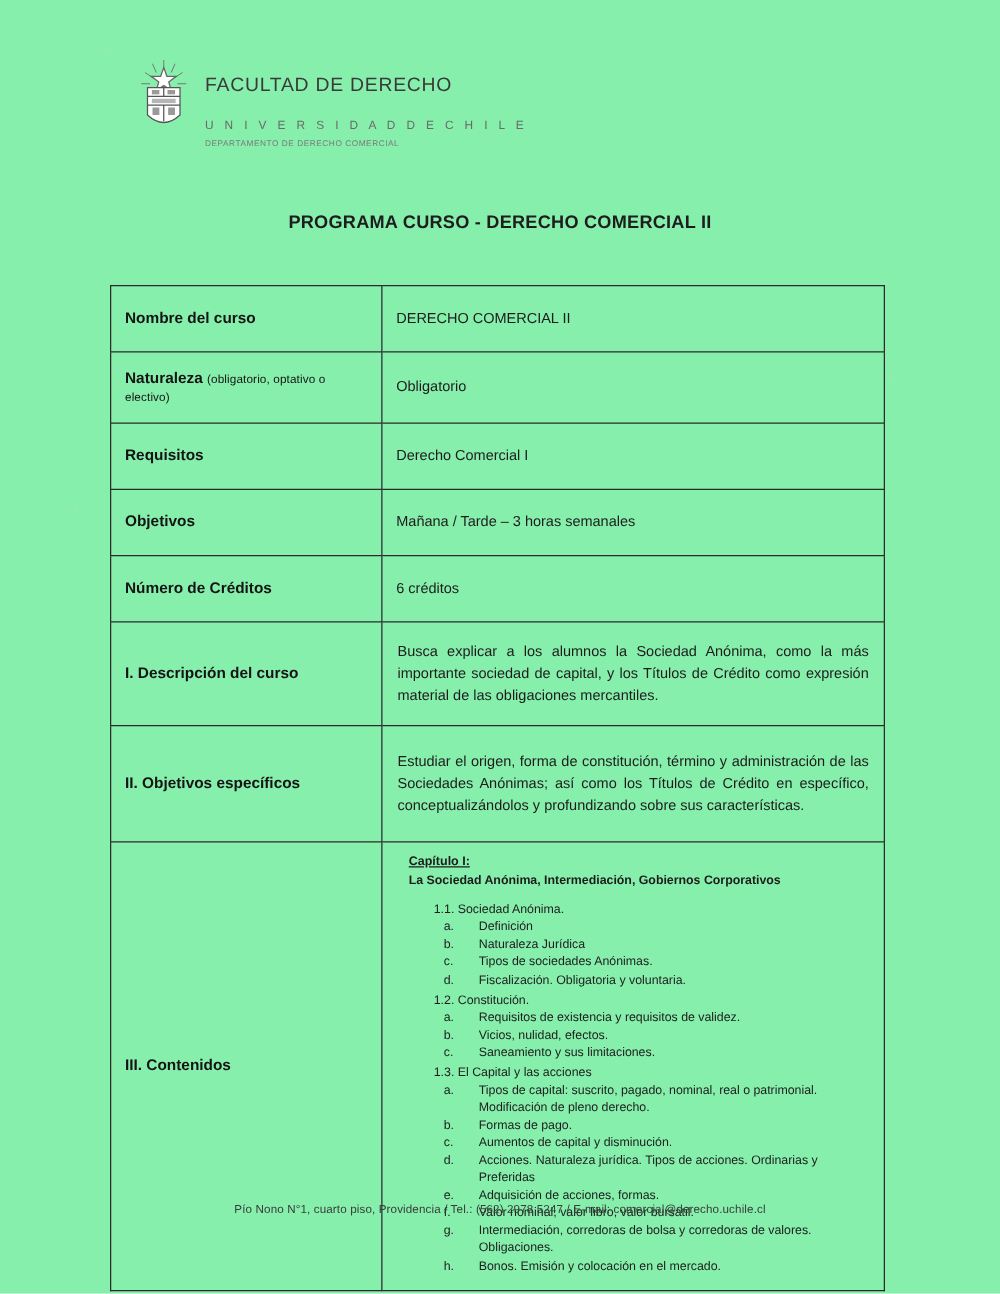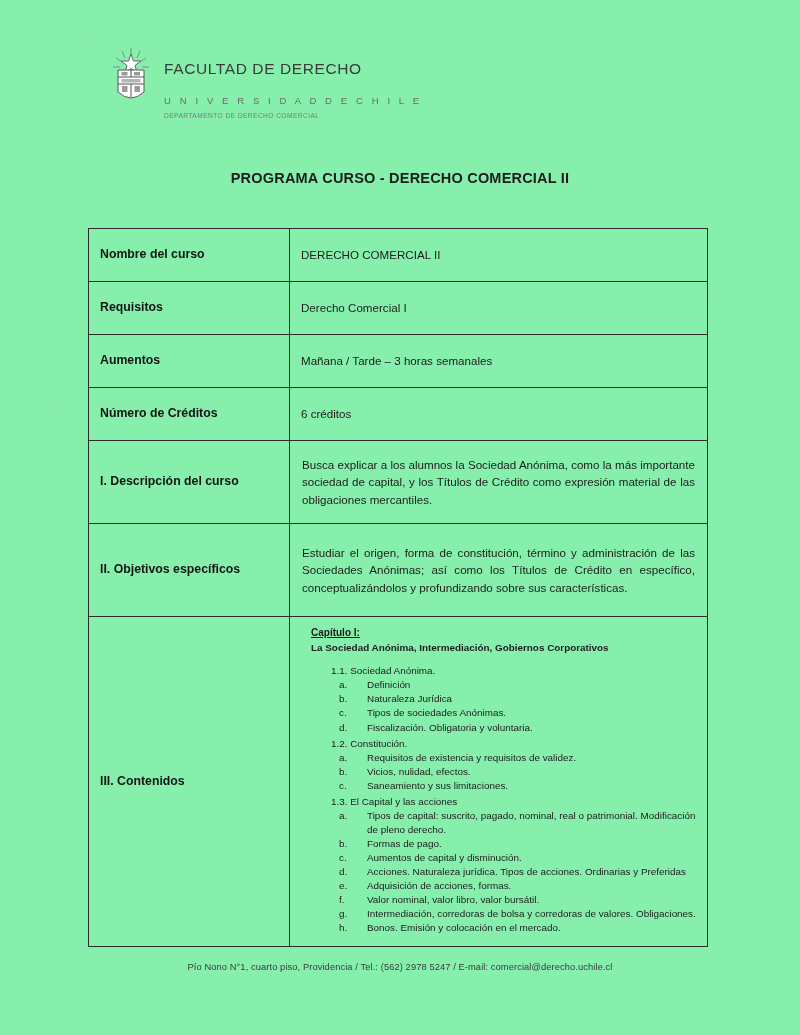--- a/index.html
+++ b/index.html
@@ -82,21 +82,21 @@
     width: 620px;
   }
   table.syllabus {
     border-collapse: collapse;
     width: 620px;
     table-layout: fixed;
   }
   table.syllabus td {
     border: 1px solid #2b2b2b;
     vertical-align: middle;
-    padding: 9px 4px 9px 11px;
+    padding: 9px 20px 9px 11px;
   }
   td.label {
     width: 185px;
     font-size: 12.3px;
     font-weight: bold;
     color: #141414;
     line-height: 1.25;
   }
   td.label .sublabel {
     font-weight: normal;
@@ -235,29 +235,36 @@
 
   <div class="table-wrap">
     <table class="syllabus">
       <tbody>
         <tr class="r-name">
           <td class="label">
             <span>Nombre del curso</span>
           </td>
           <td class="value">DERECHO COMERCIAL  II</td>
         </tr>
+        <tr class="r-nature">
+          <td class="label">
+            <span>Naturaleza</span>
+            <span class="sublabel">(obligatorio, optativo o electivo)</span>
+          </td>
+          <td class="value">Obligatorio</td>
+        </tr>
         <tr class="r-req">
           <td class="label">
             <span>Requisitos</span>
           </td>
           <td class="value">Derecho Comercial I</td>
         </tr>
         <tr class="r-sched">
           <td class="label">
-            <span>Aumentos</span>
+            <span>Objetivos</span>
           </td>
           <td class="value">Mañana / Tarde – 3 horas semanales</td>
         </tr>
         <tr class="r-credits">
           <td class="label">
             <span>Número de Créditos</span>
           </td>
           <td class="value">6 créditos</td>
         </tr>
         <tr class="r-desc">

